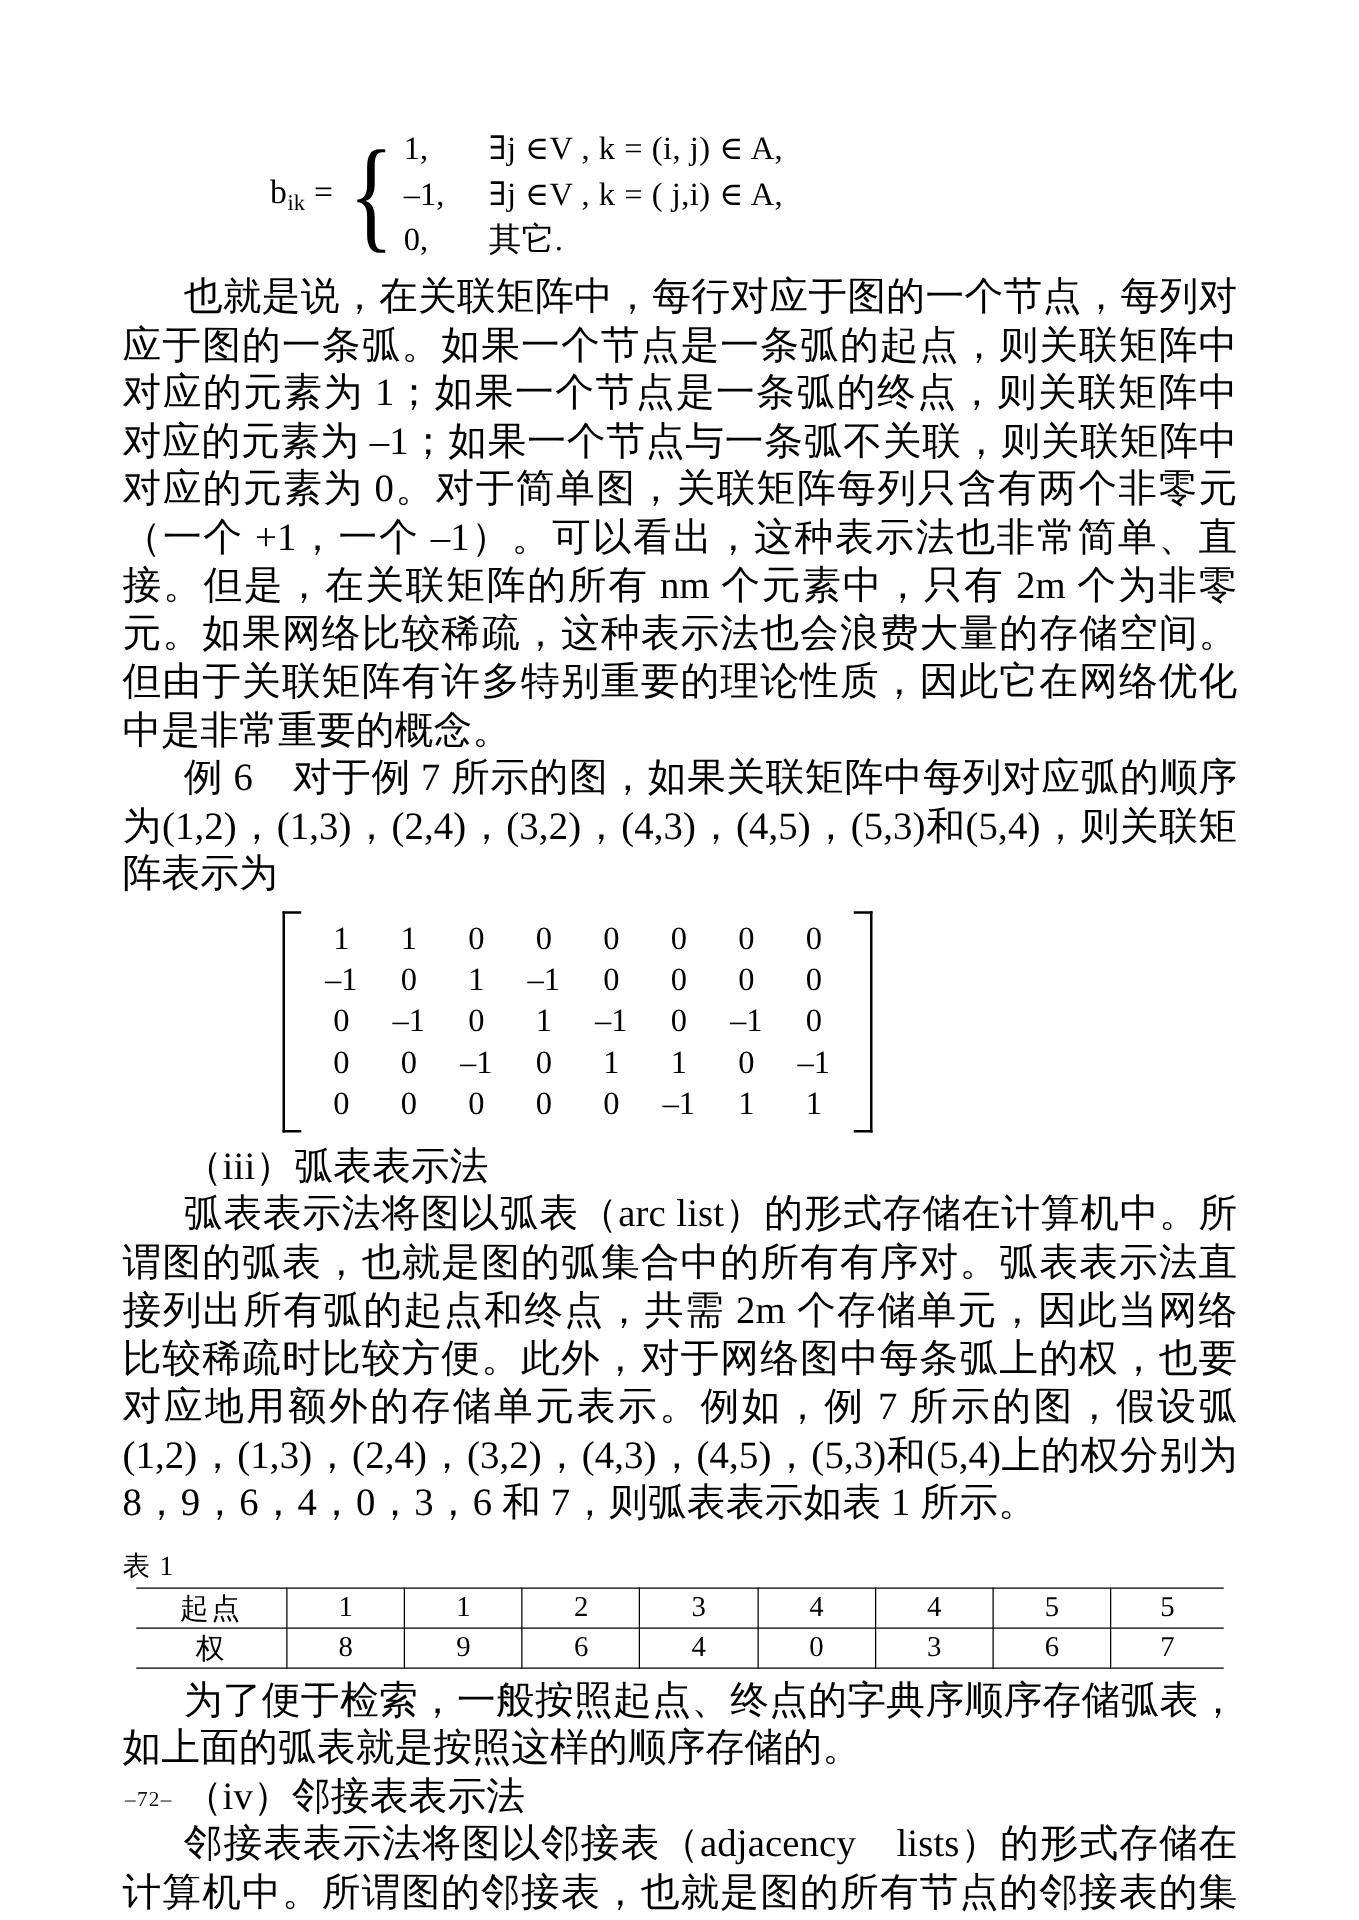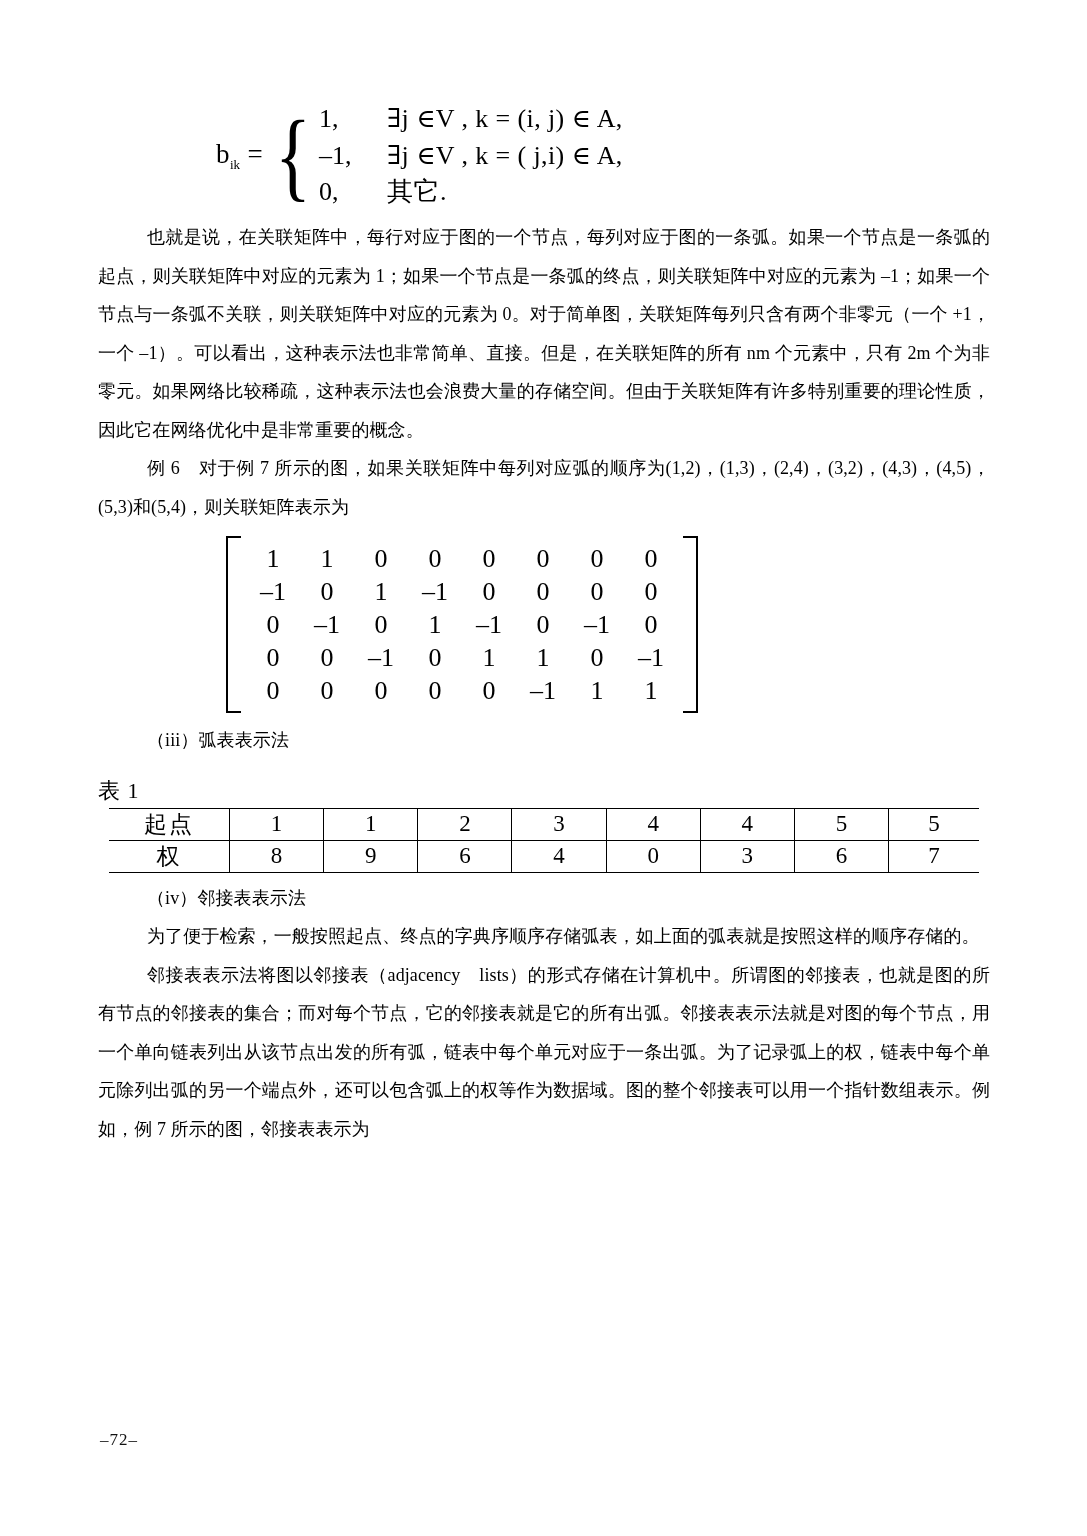--- a/index.html
+++ b/index.html
@@ -38,21 +38,21 @@
     padding-left: 118px;
     height: 112px;
   }
   .bik {
     font-size: 27px;
     font-family: "Liberation Serif", serif;
     white-space: nowrap;
     letter-spacing: 0.5px;
   }
   .bik .sub {
-    font-size: 13px;
+    font-size: 18px;
     vertical-align: sub;
     letter-spacing: 0;
     text-align: center;
   }
   .brace {
     font-size: 100px;
     line-height: 0.78;
     font-family: "Liberation Serif", serif;
     margin: 0 2px 0 6px;
     transform: scaleX(0.75);
@@ -75,21 +75,21 @@
     display: inline-block;
     width: 68px;
     text-align: left;
   }
   .case-cond {
     letter-spacing: 0.4px;
   }
 
   
   p.body {
-    font-size: 18px;
+    font-size: 31px;
     line-height: 38.5px;
     margin: 0;
     text-align: justify;
     text-justify: inter-ideograph;
     letter-spacing: 0.1px;
     text-indent: 0;
   }
   p.indent2 { text-indent: 49px; }
 
   
@@ -270,20 +270,21 @@
             </tr>
           </tbody>
         </table>
         <span class="bracket right"></span>
       </div>
     </div>
 
 
     <p class="body indent2">（iii）弧表表示法</p>
 
+    <p class="body indent2">弧表表示法将图以弧表（arc list）的形式存储在计算机中。所谓图的弧表，也就是图的弧集合中的所有有序对。弧表表示法直接列出所有弧的起点和终点，共需 2m 个存储单元，因此当网络比较稀疏时比较方便。此外，对于网络图中每条弧上的权，也要对应地用额外的存储单元表示。例如，例 7 所示的图，假设弧(1,2)，(1,3)，(2,4)，(3,2)，(4,3)，(4,5)，(5,3)和(5,4)上的权分别为 8，9，6，4，0，3，6 和 7，则弧表表示如表 1 所示。</p>
 
     <div class="table-caption">表 1</div>
 
     <table class="arclist">
       <tbody>
         <tr>
           <td>起点</td>
           <td>1</td>
           <td>1</td>
           <td>2</td>
@@ -302,22 +303,22 @@
           <td>0</td>
           <td>3</td>
           <td>6</td>
           <td>7</td>
         </tr>
       </tbody>
     </table>
 
     <div class="spacer-sm"></div>
 
+    <p class="body indent2">为了便于检索，一般按照起点、终点的字典序顺序存储弧表，如上面的弧表就是按照这样的顺序存储的。</p>
+
     <p class="body indent2">（iv）邻接表表示法</p>
-
-    <p class="body indent2">为了便于检索，一般按照起点、终点的字典序顺序存储弧表，如上面的弧表就是按照这样的顺序存储的。</p>
 
     <p class="body indent2">邻接表表示法将图以邻接表（adjacency　lists）的形式存储在计算机中。所谓图的邻接表，也就是图的所有节点的邻接表的集合；而对每个节点，它的邻接表就是它的所有出弧。邻接表表示法就是对图的每个节点，用一个单向链表列出从该节点出发的所有弧，链表中每个单元对应于一条出弧。为了记录弧上的权，链表中每个单元除列出弧的另一个端点外，还可以包含弧上的权等作为数据域。图的整个邻接表可以用一个指针数组表示。例如，例 7 所示的图，邻接表表示为</p>
 
   </div>
 
   <div class="page-number">–72–</div>
 </div>
 
 </body></html>

